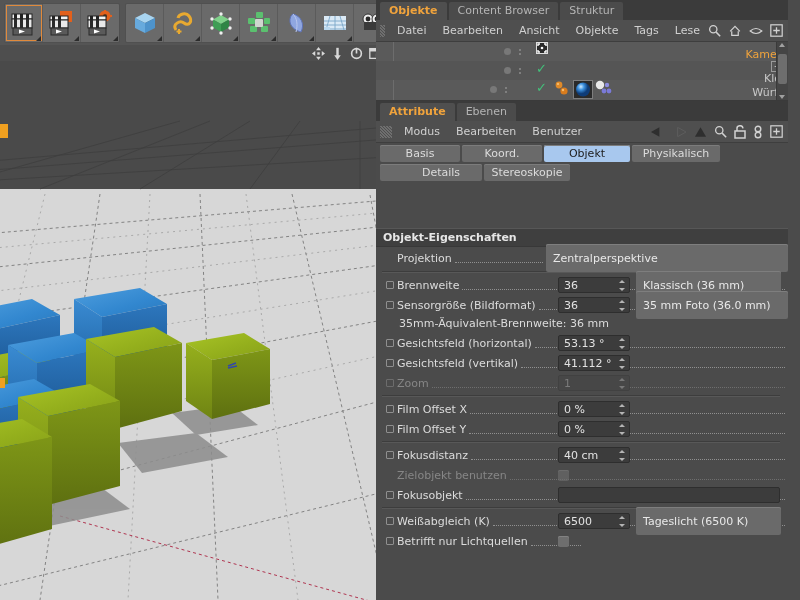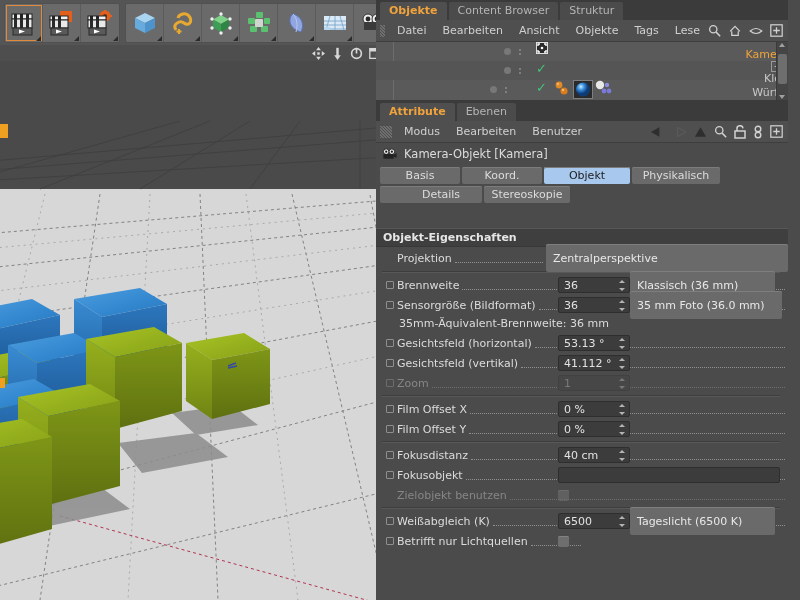--- a/index.html
+++ b/index.html
@@ -74,21 +74,21 @@
   .numfield.dim{color:#7b7b7b;background:#474747;border-color:#414141;}
   .spin{position:absolute;right:4px;top:2px;width:7px;height:11px;display:flex;flex-direction:column;align-items:center;justify-content:space-between;}
   .spin b{width:0;height:0;border-left:3px solid transparent;border-right:3px solid transparent;display:block;}
   .spin b.up{border-bottom:3px solid #b4b4b4;}
   .spin b.dn{border-top:3px solid #b4b4b4;}
   .combo{height:28px;background:#6a6a6a;border-radius:2px;box-shadow:inset 0 1px 0 #7e7e7e;display:flex;align-items:center;padding-left:7px;font-size:11px;color:#e8e8e8;box-sizing:border-box;flex:none;}
   .checkbox{width:11px;height:11px;background:#6e6e6e;border-radius:2px;box-shadow:inset 0 1px 0 #828282;flex:none;}
   .textfield{height:16px;background:#3c3c3c;border:1px solid #2e2e2e;border-radius:2px;box-sizing:border-box;flex:none;}
   .divider{height:1px;background:#3d3d3d;border-bottom:1px solid #585858;margin:2px 8px 2px 6px;}
   .infoline{height:18px;line-height:18px;padding-left:23px;font-size:11px;color:#dcdcdc;}
-  .fieldcol{position:absolute;left:182px;display:flex;align-items:center;}
+  .fieldcol{position:absolute;left:182px;display:flex;align-items:center;gap:6px;}
 </style>
 </head>
 <body>
 
 <div id="app">
 
   <div id="toolbar">
 
     <div class="tb-group" style="left:4px;">
       <div class="tb-btn sel">
@@ -562,31 +562,20 @@
           <circle cx="5" cy="4" r="2.8" fill="none" stroke="#d2d2d2" stroke-width="1.4"></circle>
           <circle cx="5" cy="10" r="2.8" fill="none" stroke="#d2d2d2" stroke-width="1.4"></circle>
         </svg>
         <svg width="13" height="13" viewBox="0 0 16 16">
           <rect x="1" y="1" width="14" height="14" fill="none" stroke="#d2d2d2" stroke-width="1.5"></rect>
           <path d="M8 4 V12 M4 8 H12" stroke="#d2d2d2" stroke-width="1.6"></path>
         </svg>
       </span>
     </div>
 
-    <div id="attr-obj">
-      <svg width="15" height="12" viewBox="0 0 16 12" style="margin-right:7px;">
-        <circle cx="4.5" cy="3.5" r="3" fill="#efefef" stroke="#1c1c1c"></circle>
-          <circle cx="4.5" cy="3.5" r="1.2" fill="#1c1c1c"></circle>
-        <circle cx="10.5" cy="3.5" r="3" fill="#efefef" stroke="#1c1c1c"></circle>
-          <circle cx="10.5" cy="3.5" r="1.2" fill="#1c1c1c"></circle>
-        <rect x="1.5" y="6" width="11" height="5" fill="#222"></rect>
-        <polygon points="12.5,7 15.5,5 15.5,10 12.5,9" fill="#222"></polygon>
-      </svg>
-      <span>Kamera-Objekt [Kamera]</span>
-    </div>
 
     <div class="atabs">
       <div class="atab" style="width:72px;">Basis</div>
       <div class="atab" style="width:72px;">Koord.</div>
       <div class="atab active" style="width:78px;">Objekt</div>
       <div class="atab" style="width:80px;">Physikalisch</div>
       <div class="atab" style="width:74px;padding-left:24px;">Details</div>
       <div class="atab" style="width:78px;">Stereoskopie</div>
     </div>
 
@@ -716,37 +705,37 @@
           <span class="numfield">40 cm
             <span class="spin">
                 <b class="up"></b>
                 <b class="dn"></b>
               </span>
           </span>
         </span>
       </div>
 
       <div class="prow">
-        <span class="anim-box"></span>
-        <span class="plabel">Fokusobjekt</span>
-        <span class="dots"></span>
-        <span class="fieldcol">
-          <span class="textfield" style="width:222px;"></span>
-        </span>
-      </div>
-
-      <div class="prow">
         <span class="anim-box hidden"></span>
         <span class="plabel dim">Zielobjekt benutzen</span>
         <span class="dots dim"></span>
         <span class="fieldcol">
           <span class="checkbox" style="opacity:.6;"></span>
         </span>
       </div>
 
+      <div class="prow">
+        <span class="anim-box"></span>
+        <span class="plabel">Fokusobjekt</span>
+        <span class="dots"></span>
+        <span class="fieldcol">
+          <span class="textfield" style="width:222px;"></span>
+        </span>
+      </div>
+
       <div class="divider"></div>
 
       <div class="prow">
         <span class="anim-box"></span>
         <span class="plabel">Weißabgleich (K)</span>
         <span class="dots"></span>
         <span class="fieldcol">
           <span class="numfield">6500
             <span class="spin">
                 <b class="up"></b>

